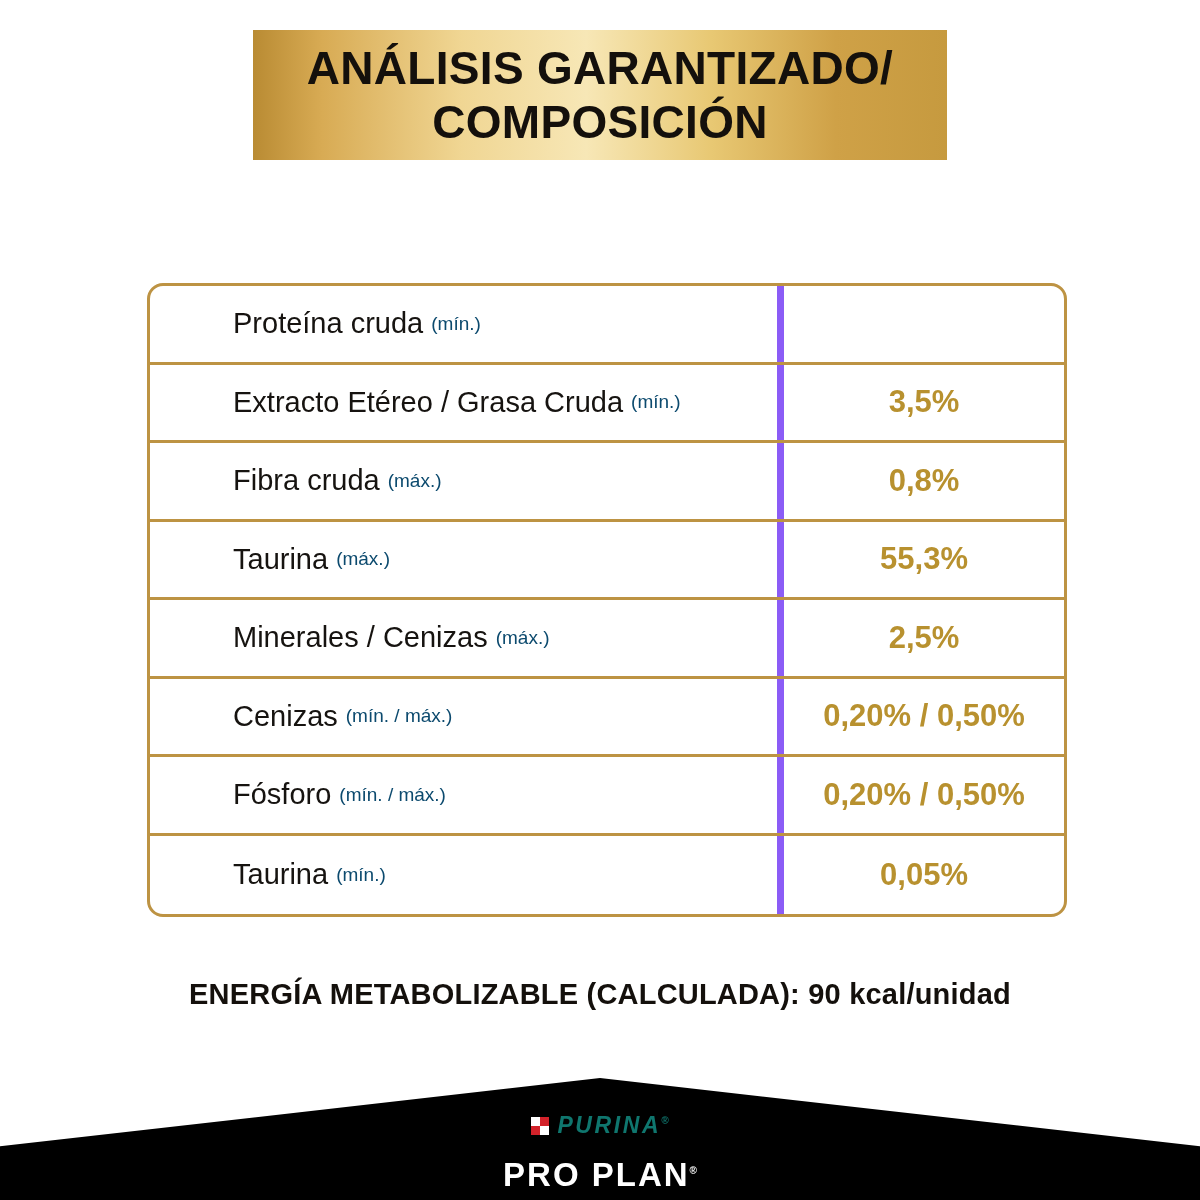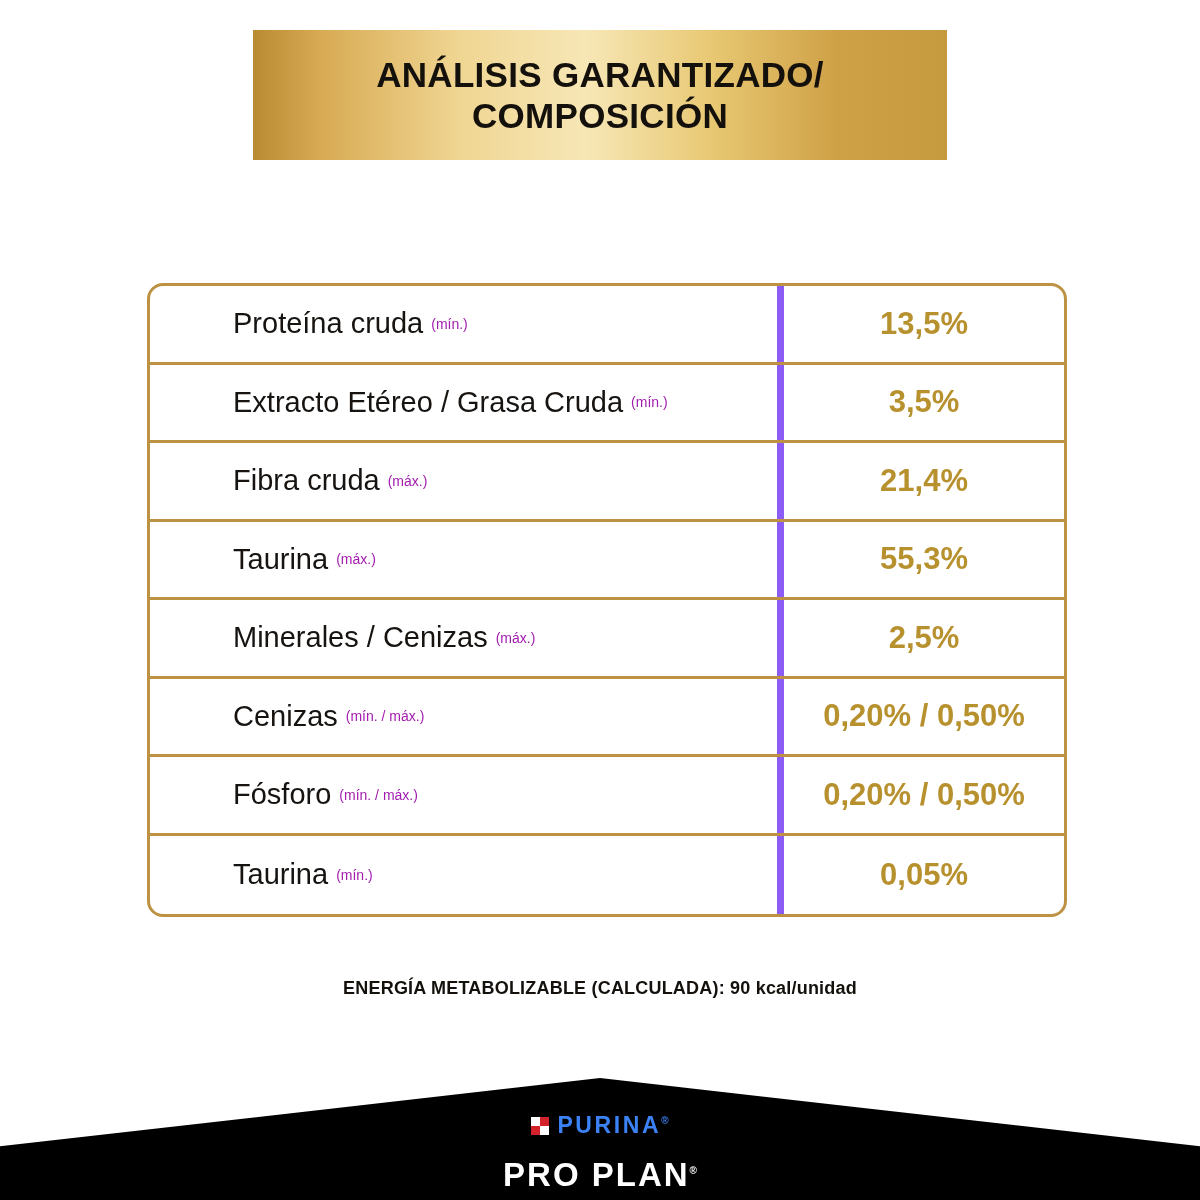--- a/index.html
+++ b/index.html
@@ -30,21 +30,21 @@
       #e8c873 66%,
       #cfa147 84%,
       #c69a3f 100%);
     display: flex;
     align-items: center;
     justify-content: center;
   }
   .header-title {
     color: #14100c;
     font-weight: bold;
-    font-size: 35px;
+    font-size: 46px;
     line-height: 1.18;
     text-align: center;
     letter-spacing: 0.3px;
     white-space: pre-line;
     padding: 0 18px;
   }
 
   
   .table-wrap {
     position: absolute;
@@ -81,41 +81,41 @@
     justify-content: center;
     box-sizing: border-box;
   }
   .nutrient {
     color: #161310;
     font-size: 29px;
     font-weight: normal;
     white-space: nowrap;
   }
   .qualifier {
-    color: #a21caf;
-    font-size: 14px;
+    color: #0c4a6e;
+    font-size: 19px;
     margin-left: 8px;
     white-space: nowrap;
   }
   .value {
     color: #b8912f;
     font-size: 31px;
     font-weight: bold;
     white-space: nowrap;
   }
 
   
   .energy {
     position: absolute;
     left: 0;
     top: 978px;
     width: 1200px;
     text-align: center;
     color: #14100c;
-    font-size: 18px;
+    font-size: 29px;
     font-weight: bold;
     letter-spacing: 0.2px;
   }
 
   
   .footer {
     position: absolute;
     left: 0;
     bottom: 0;
     width: 1200px;
@@ -158,21 +158,22 @@
     height: 9px;
     background: #ffffff;
   }
   .checker i.r {
     background: #d3222a;
   }
   .brand-purina {
     font-size: 23px;
     font-weight: bold;
     letter-spacing: 2.6px;
-    color: #3b82f6;
+    color: #0f766e;
+    font-style: italic;
   }
   .brand-reg {
     font-size: 10px;
     vertical-align: super;
     letter-spacing: 0;
   }
   .brand-proplan {
     margin-top: 17px;
     font-size: 33px;
     font-weight: bold;
@@ -188,42 +189,39 @@
 COMPOSICIÓN</div>
 </div>
 
 <div class="table-wrap">
 
   <div class="row">
     <div class="cell-label">
       <span class="nutrient">Proteína cruda</span>
       <span class="qualifier">(mín.)</span>
     </div>
-    <div class="cell-value">
-      <span class="value">13,5%</span>
-    </div>
   </div>
 
   <div class="row">
     <div class="cell-label">
       <span class="nutrient">Extracto Etéreo / Grasa Cruda</span>
       <span class="qualifier">(mín.)</span>
     </div>
     <div class="cell-value">
       <span class="value">3,5%</span>
     </div>
   </div>
 
   <div class="row">
     <div class="cell-label">
       <span class="nutrient">Fibra cruda</span>
       <span class="qualifier">(máx.)</span>
     </div>
     <div class="cell-value">
-      <span class="value">21,4%</span>
+      <span class="value">0,8%</span>
     </div>
   </div>
 
   <div class="row">
     <div class="cell-label">
       <span class="nutrient">Taurina</span>
       <span class="qualifier">(máx.)</span>
     </div>
     <div class="cell-value">
       <span class="value">55,3%</span>

